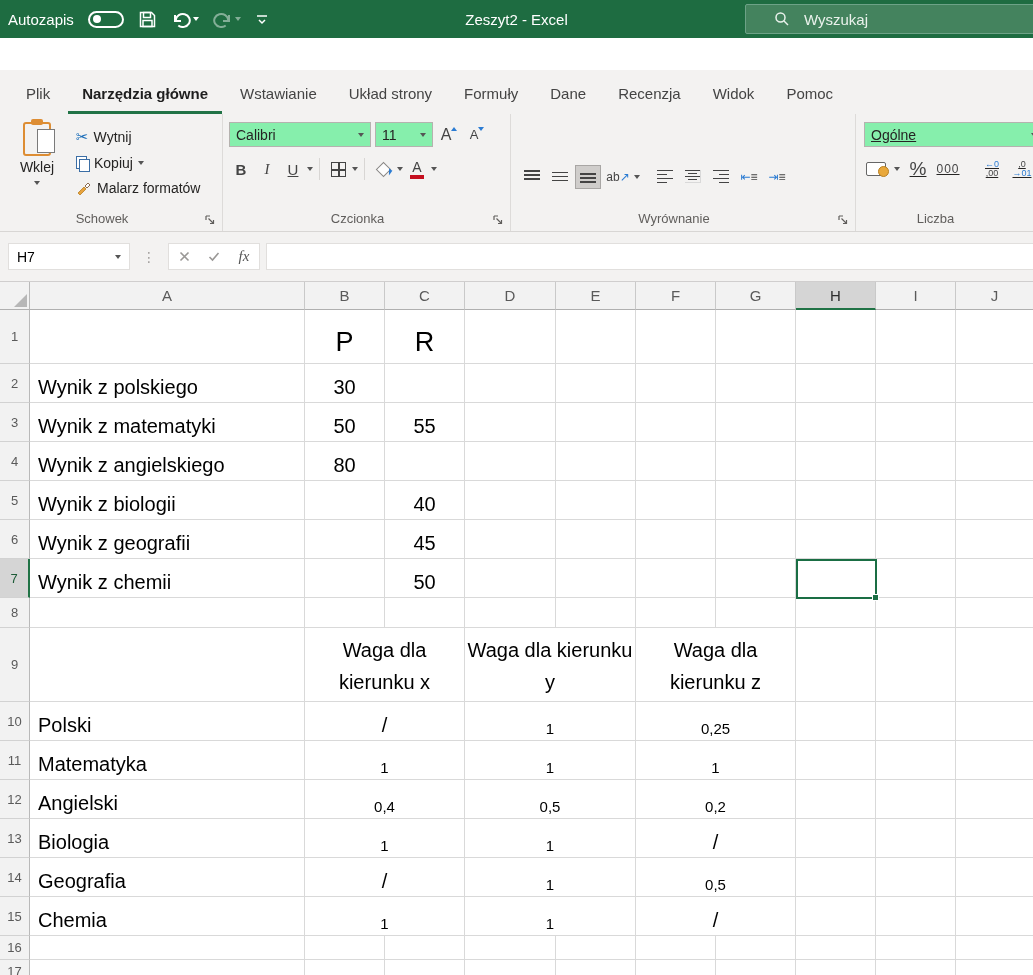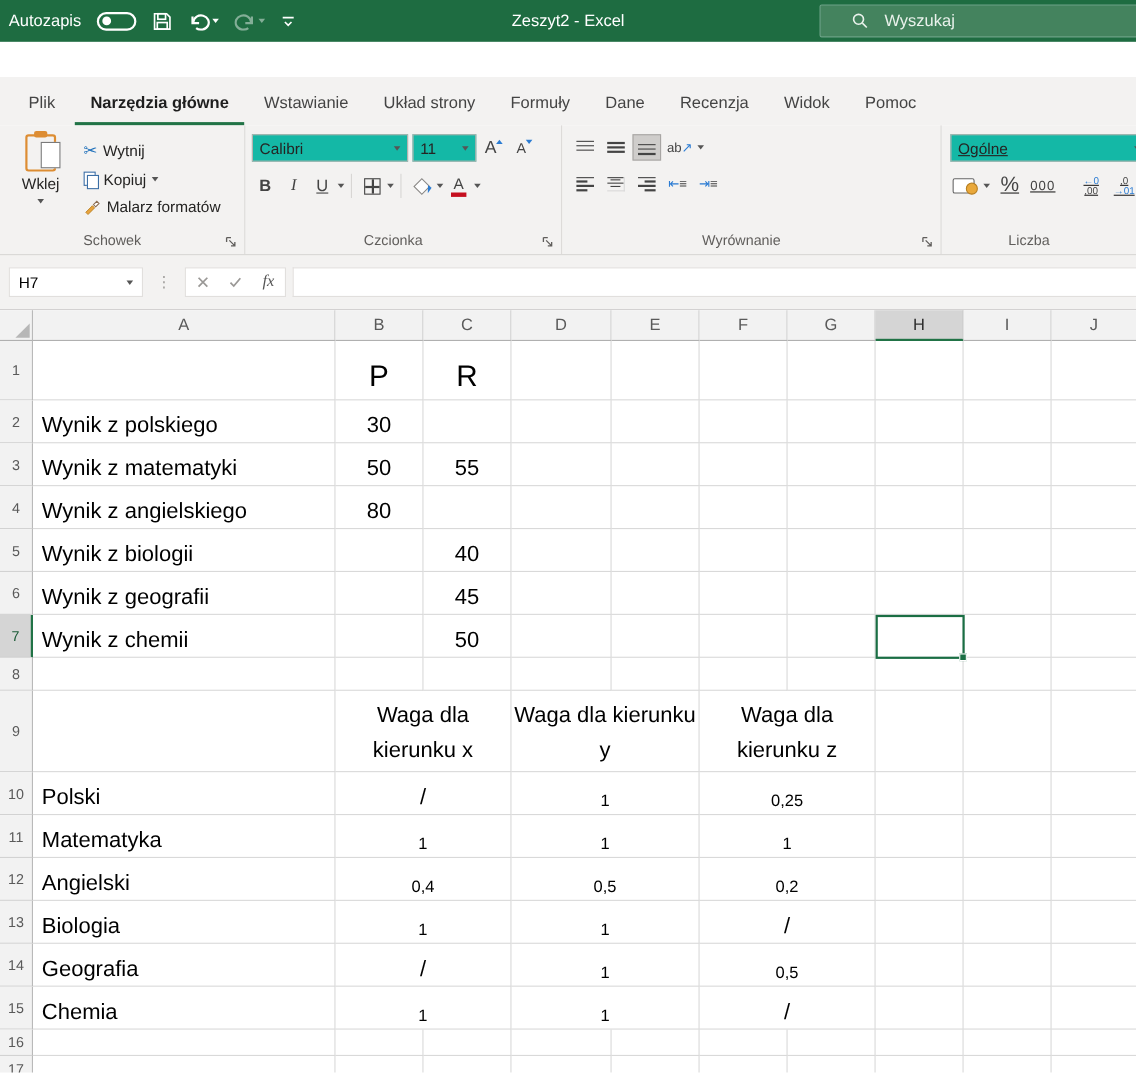--- a/index.html
+++ b/index.html
@@ -45,42 +45,42 @@
   .clipicon .board { position:absolute; inset:0; border:2px solid #dd8d33; border-radius:3px; }
   .clipicon .clip { position:absolute; top:-3px; left:8px; width:12px; height:6px; background:#dd8d33; border-radius:2px; }
   .clipicon .page { position:absolute; right:-4px; top:7px; width:18px; height:24px; background:#fff; border:1.5px solid #7a7a7a; }
   .clip-col { display:flex; flex-direction:column; gap:5px; margin-left:6px; margin-top:4px; }
   .scissors { color:#1d6fba; font-size:15px; font-family:"DejaVu Sans", sans-serif; }
   .copyicon { position:relative; width:13px; height:15px; }
   .copyicon::before { content:""; position:absolute; left:0; top:0; width:9px; height:11px; border:1.5px solid #3b6ea5; background:#fff; }
   .copyicon::after { content:""; position:absolute; left:3px; top:3px; width:9px; height:11px; border:1.5px solid #3b6ea5; background:#fff; }
 
   .g-font { width:288px; padding-left:6px; }
-  .combo { background:#14b8a6; border:1px solid #b5b2af; height:25px; display:flex;
+  .combo { background:#86efac; border:1px solid #b5b2af; height:25px; display:flex;
     align-items:center; justify-content:space-between; padding:0 6px; font-size:14px; cursor:pointer; }
   .font-row1 { display:flex; gap:4px; align-items:center; }
   .font-row2 { display:flex; gap:2px; align-items:center; margin-top:10px; }
   .fmt { min-width:24px; height:24px; display:flex; align-items:center; justify-content:center;
     background:none; border:none; cursor:pointer; font-size:15px; color:#444; }
   .sepv { width:1px; height:22px; background:#d8d6d4; margin:0 4px; }
   .bord-ic { width:15px; height:15px; border:1.5px solid #444; position:relative; }
   .bord-ic::before { content:""; position:absolute; left:50%; top:0; bottom:0; width:1.5px; background:#444; }
   .bord-ic::after { content:""; position:absolute; top:50%; left:0; right:0; height:1.5px; background:#444; }
   .fill-ic { width:14px; height:12px; position:relative; }
   .fill-ic::before { content:""; position:absolute; left:2px; top:1px; width:9px; height:9px;
     border:1.5px solid #8a8886; transform:rotate(45deg); background:#fdfdfd; }
   .fill-ic::after { content:""; position:absolute; right:-1px; bottom:0; width:0; height:0;
     border-left:4px solid transparent; border-top:6px solid #2b7cd3; transform:rotate(35deg); }
   .fcolor { display:flex; flex-direction:column; align-items:center; line-height:1; }
   .fcolor .bar { width:14px; height:4px; background:#c50f1f; margin-top:1px; }
   .caret-up { width:0;height:0;border-left:3.5px solid transparent;border-right:3.5px solid transparent;border-bottom:4px solid #2b7cd3; position:relative; top:-6px; }
   .caret-dn { width:0;height:0;border-left:3.5px solid transparent;border-right:3.5px solid transparent;border-top:4px solid #2b7cd3; position:relative; top:-6px; }
 
   .g-align { width:345px; padding-left:8px; display:flex; }
-  .al-left { display:flex; flex-direction:column; gap:9px; }
+  .al-left { display:flex; flex-direction:row; gap:9px; }
   .al-row { display:flex; gap:2px; align-items:center; }
   .al-btn { width:26px; height:24px; display:flex; align-items:center; justify-content:center;
     border:none; background:none; cursor:pointer; }
   .al-btn.sel { background:#cfcdcb; border:1px solid #a8a6a4; }
   .bars { width:16px; height:13px; display:flex; flex-direction:column; gap:2.5px; }
   .bars i { display:block; height:1.6px; background:#444; width:100%; }
   .bars.top { justify-content:flex-start; } .bars.mid { justify-content:center; } .bars.bot { justify-content:flex-end; }
   .bars.hl i:nth-child(even){ width:60%; } .bars.hl.l { align-items:flex-start; } .bars.hl.c { align-items:center; } .bars.hl.r { align-items:flex-end; }
   .al-right { margin-left:14px; border-left:1px solid #dddbd9; padding-left:12px;
     display:flex; flex-direction:column; gap:8px; justify-content:flex-start; }

